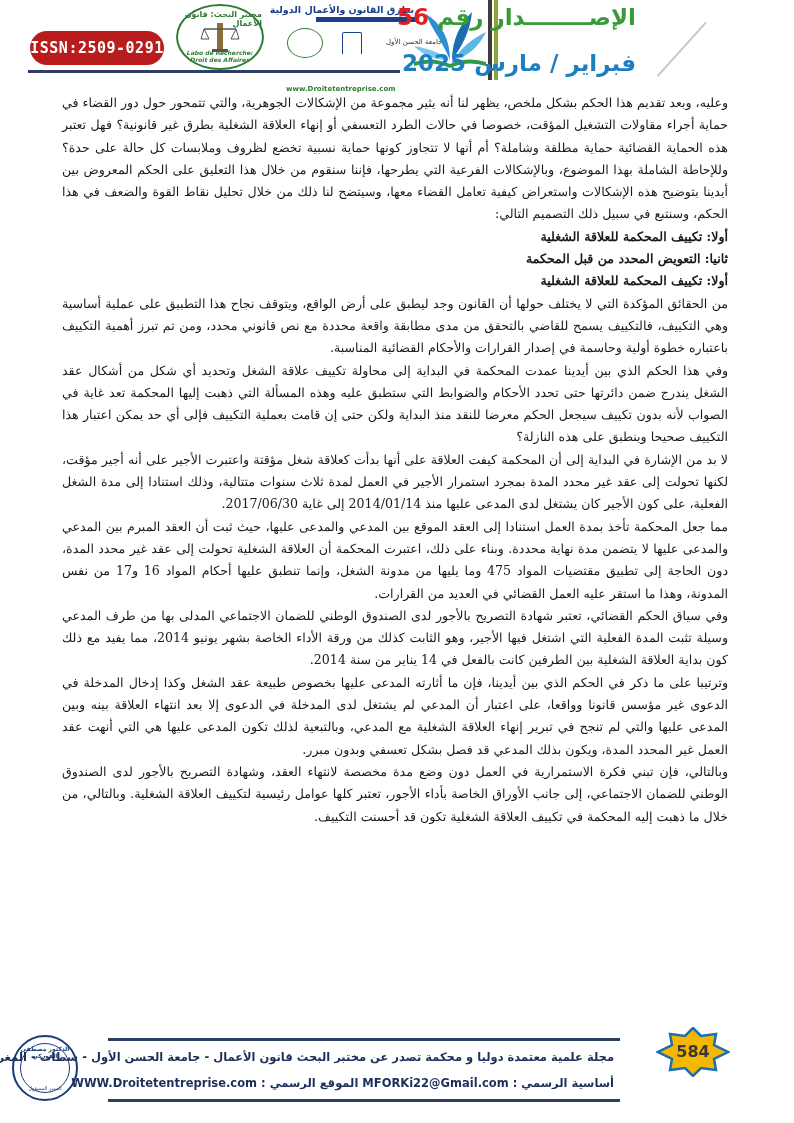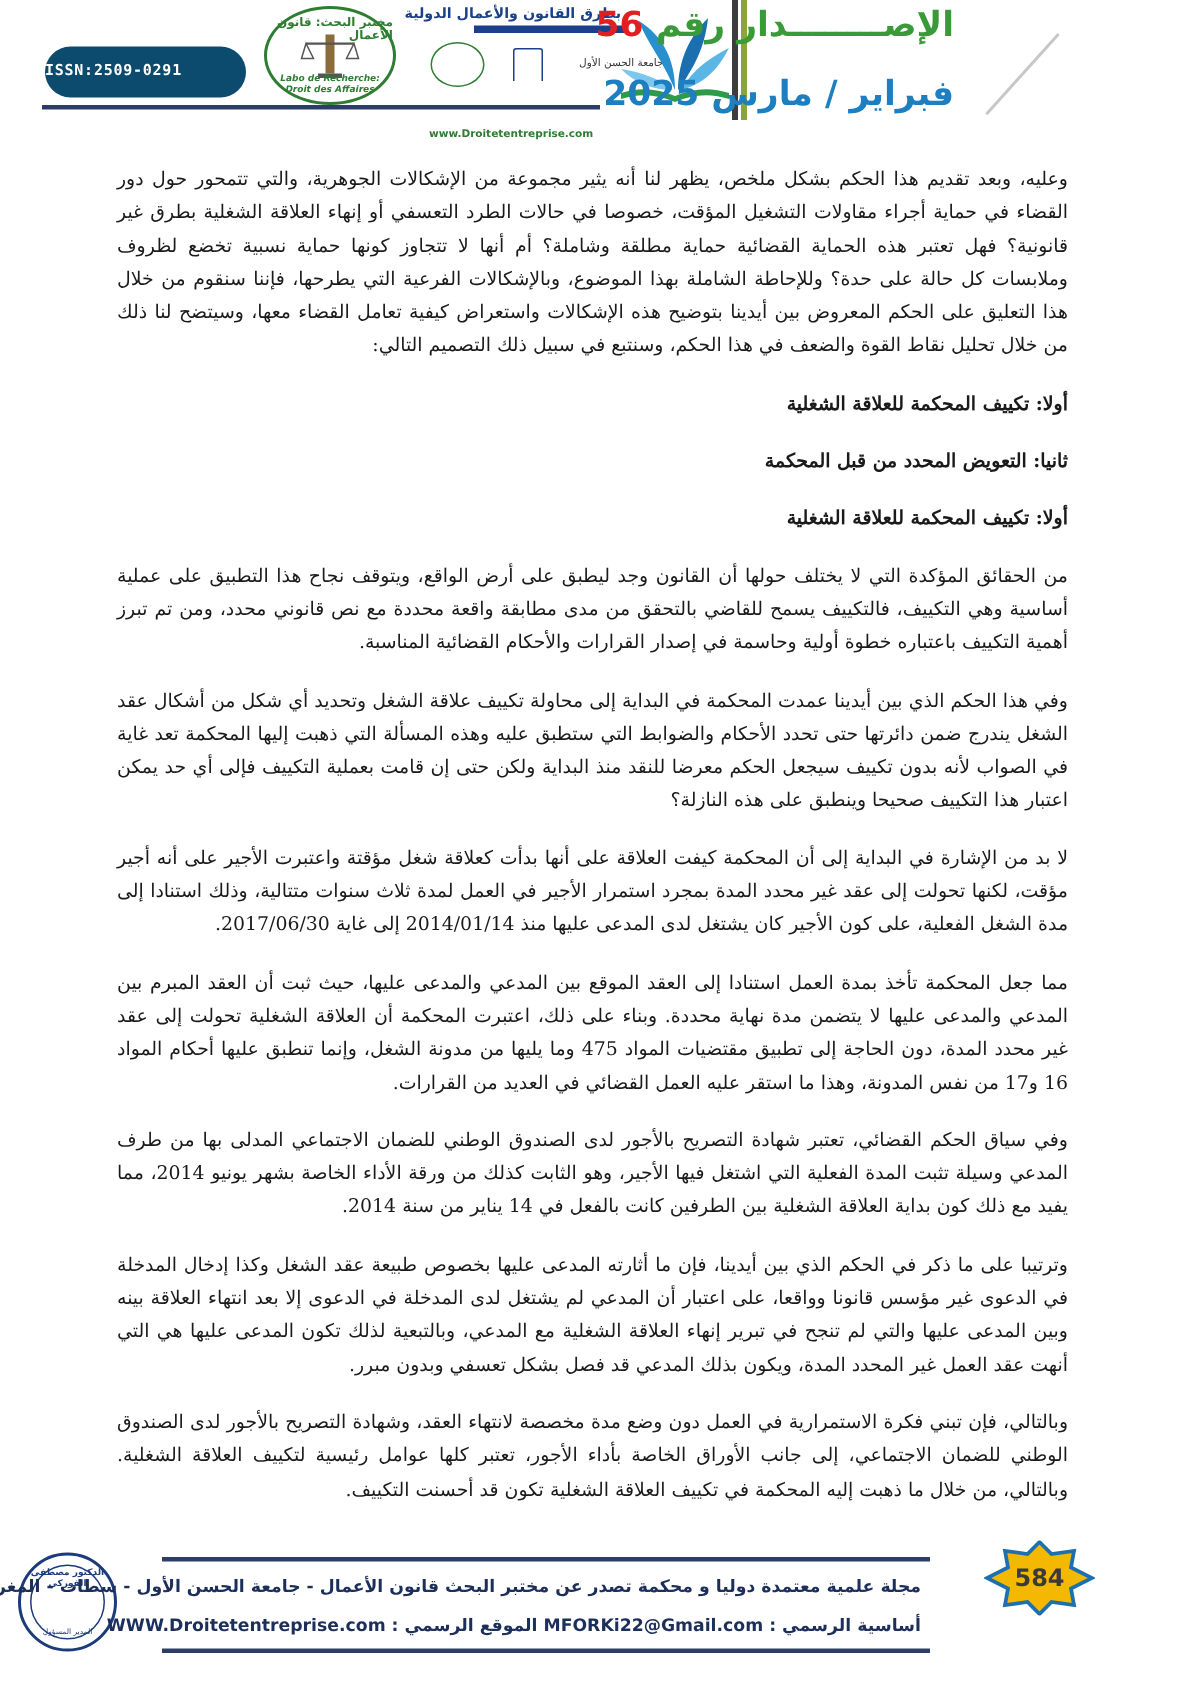--- a/index.html
+++ b/index.html
@@ -3,23 +3,23 @@
 <meta charset="utf-8">
 <style>
   * { box-sizing: border-box; margin: 0; padding: 0; }
   html, body { width: 794px; height: 1123px; background: #ffffff; overflow: hidden; }
   body { position: relative; font-family: "DejaVu Sans", sans-serif; color: #111; }
 
   
   .header { position: absolute; left: 0; top: 0; width: 794px; height: 80px; }
   .issn-pill {
     position: absolute; left: 30px; top: 31px; width: 134px; height: 34px;
-    background: #0c4a6e; border-radius: 17px;
+    background: #b91c1c; border-radius: 17px;
     color: #fff; font-family: "DejaVu Sans Mono", monospace; font-weight: bold;
-    font-size: 10px; line-height: 34px; text-align: left; letter-spacing: 0.5px;
+    font-size: 15px; line-height: 34px; text-align: center; letter-spacing: 0.5px;
   }
   .lab-seal {
     position: absolute; left: 176px; top: 4px; width: 88px; height: 66px;
     border: 2px solid #2e7d32; border-radius: 50%;
     display: flex; align-items: center; justify-content: center;
   }
   .lab-seal .seal-text {
     position: absolute; top: 4px; width: 100%; text-align: right;
     font-size: 8px; color: #2e7d32; font-weight: bold;
   }
@@ -70,21 +70,21 @@
     position: absolute; left: 705px; top: 22px; width: 2px; height: 72px; background: #c7c7c7;
     transform: rotate(42deg); transform-origin: top left;
   }
 
   
   .content {
     position: absolute; left: 62px; top: 92px; width: 666px;
     direction: rtl; text-align: justify; text-align-last: right;
     font-family: "DejaVu Serif", serif; font-size: 12.6px; line-height: 22.3px; color: #1a1a1a;
   }
-  .content p { margin: 16px; }
+  .content p { margin: 0; }
   .content .heading { font-weight: bold; }
 
   
   .footer-rule-top { position: absolute; left: 108px; top: 1038px; width: 512px; height: 3px; background: #2c3e66; }
   .footer-rule-bottom { position: absolute; left: 108px; top: 1099px; width: 512px; height: 3px; background: #2c3e66; }
   .footer-line1 {
     position: absolute; right: 180px; top: 1050px; direction: rtl; white-space: nowrap;
     font-size: 11.5px; font-weight: bold; color: #1c2e5a;
   }
   .footer-line2 {

